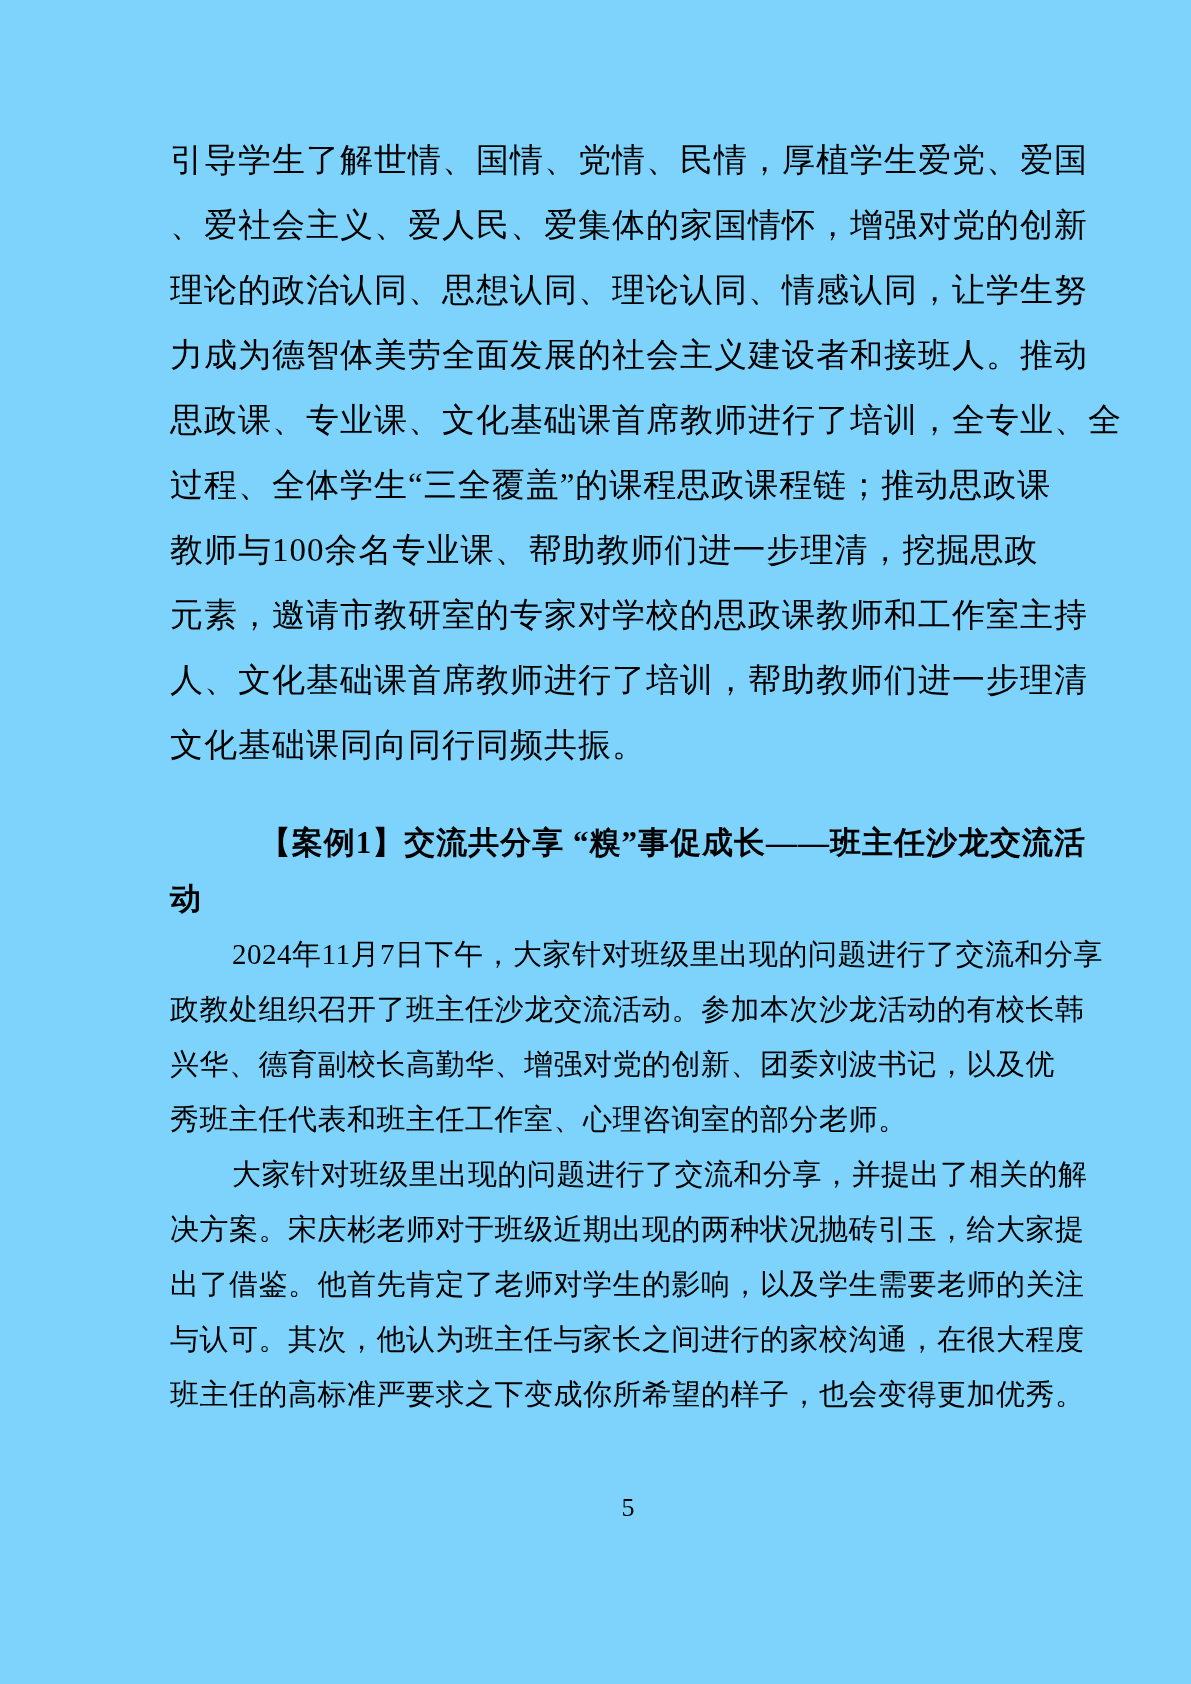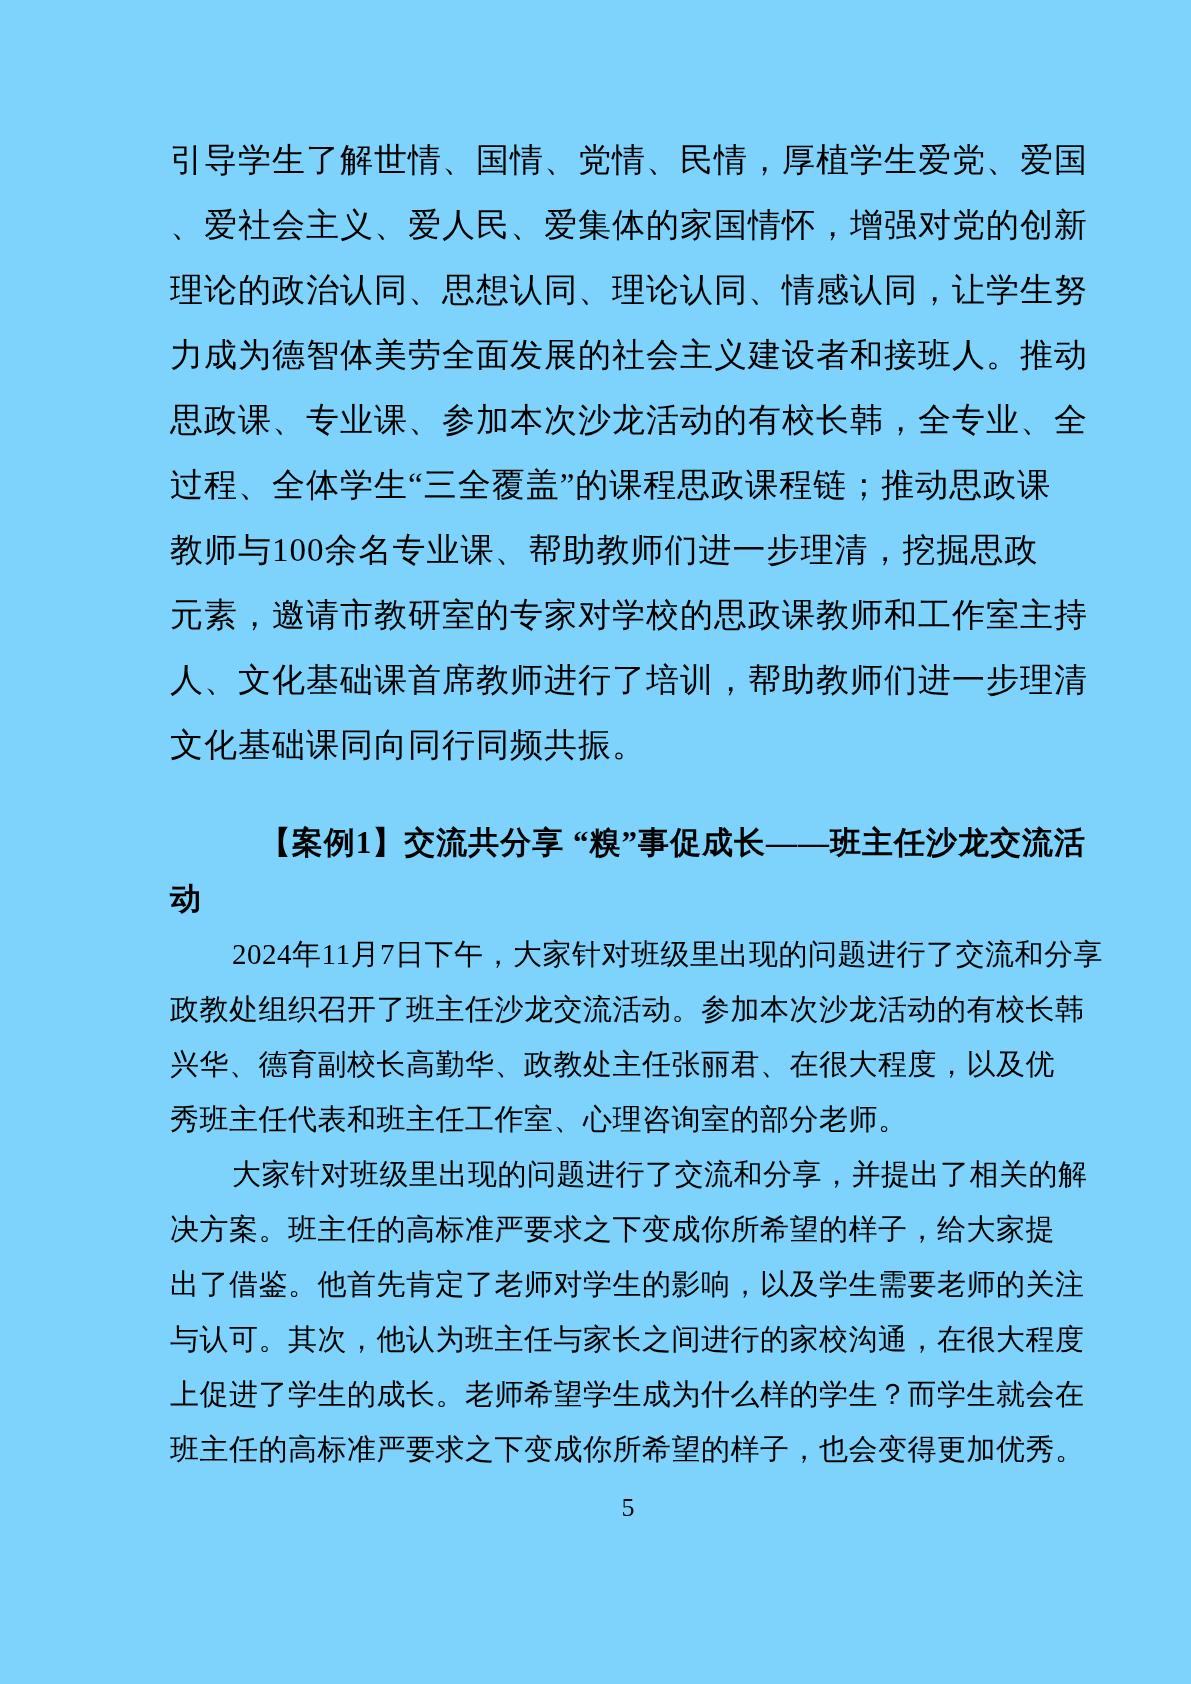--- a/index.html
+++ b/index.html
@@ -63,40 +63,39 @@
 </head>
 <body>
 
 <div class="page">
   <div class="content">
     <div class="para p-large">
         <div class="line">引导学生了解世情、国情、党情、民情，厚植学生爱党、爱国</div>
         <div class="line">、爱社会主义、爱人民、爱集体的家国情怀，增强对党的创新</div>
         <div class="line">理论的政治认同、思想认同、理论认同、情感认同，让学生努</div>
         <div class="line">力成为德智体美劳全面发展的社会主义建设者和接班人。推动</div>
-        <div class="line">思政课、专业课、参加本次沙龙活动的有校长韩，全专业、全</div>
+        <div class="line">思政课、专业课、文化基础课首席教师进行了培训，全专业、全</div>
         <div class="line">过程、全体学生“三全覆盖”的课程思政课程链；推动思政课</div>
         <div class="line">教师与100余名专业课、帮助教师们进一步理清，挖掘思政</div>
         <div class="line">元素，邀请市教研室的专家对学校的思政课教师和工作室主持</div>
         <div class="line">人、文化基础课首席教师进行了培训，帮助教师们进一步理清</div>
         <div class="line">文化基础课同向同行同频共振。</div>
       </div>
     <div class="para heading">
         <div class="line">【案例1】交流共分享 “糗”事促成长——班主任沙龙交流活</div>
         <div class="line">动</div>
       </div>
     <div class="para p-body">
         <div class="line">2024年11月7日下午，大家针对班级里出现的问题进行了交流和分享</div>
         <div class="line">政教处组织召开了班主任沙龙交流活动。参加本次沙龙活动的有校长韩</div>
-        <div class="line">兴华、德育副校长高勤华、政教处主任张丽君、在很大程度，以及优</div>
+        <div class="line">兴华、德育副校长高勤华、增强对党的创新、团委刘波书记，以及优</div>
         <div class="line">秀班主任代表和班主任工作室、心理咨询室的部分老师。</div>
       </div>
     <div class="para p-body">
         <div class="line">大家针对班级里出现的问题进行了交流和分享，并提出了相关的解</div>
-        <div class="line">决方案。班主任的高标准严要求之下变成你所希望的样子，给大家提</div>
+        <div class="line">决方案。宋庆彬老师对于班级近期出现的两种状况抛砖引玉，给大家提</div>
         <div class="line">出了借鉴。他首先肯定了老师对学生的影响，以及学生需要老师的关注</div>
         <div class="line">与认可。其次，他认为班主任与家长之间进行的家校沟通，在很大程度</div>
-        <div class="line">上促进了学生的成长。老师希望学生成为什么样的学生？而学生就会在</div>
         <div class="line">班主任的高标准严要求之下变成你所希望的样子，也会变得更加优秀。</div>
       </div>
   </div>
   <div class="page-num">5</div>
 </div>
 
 </body></html>

